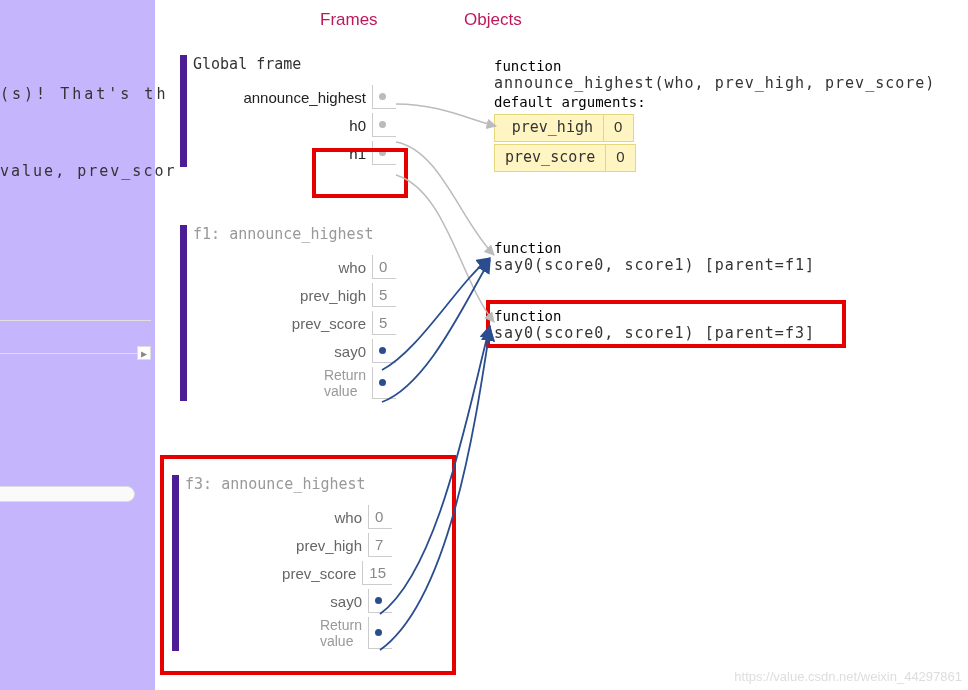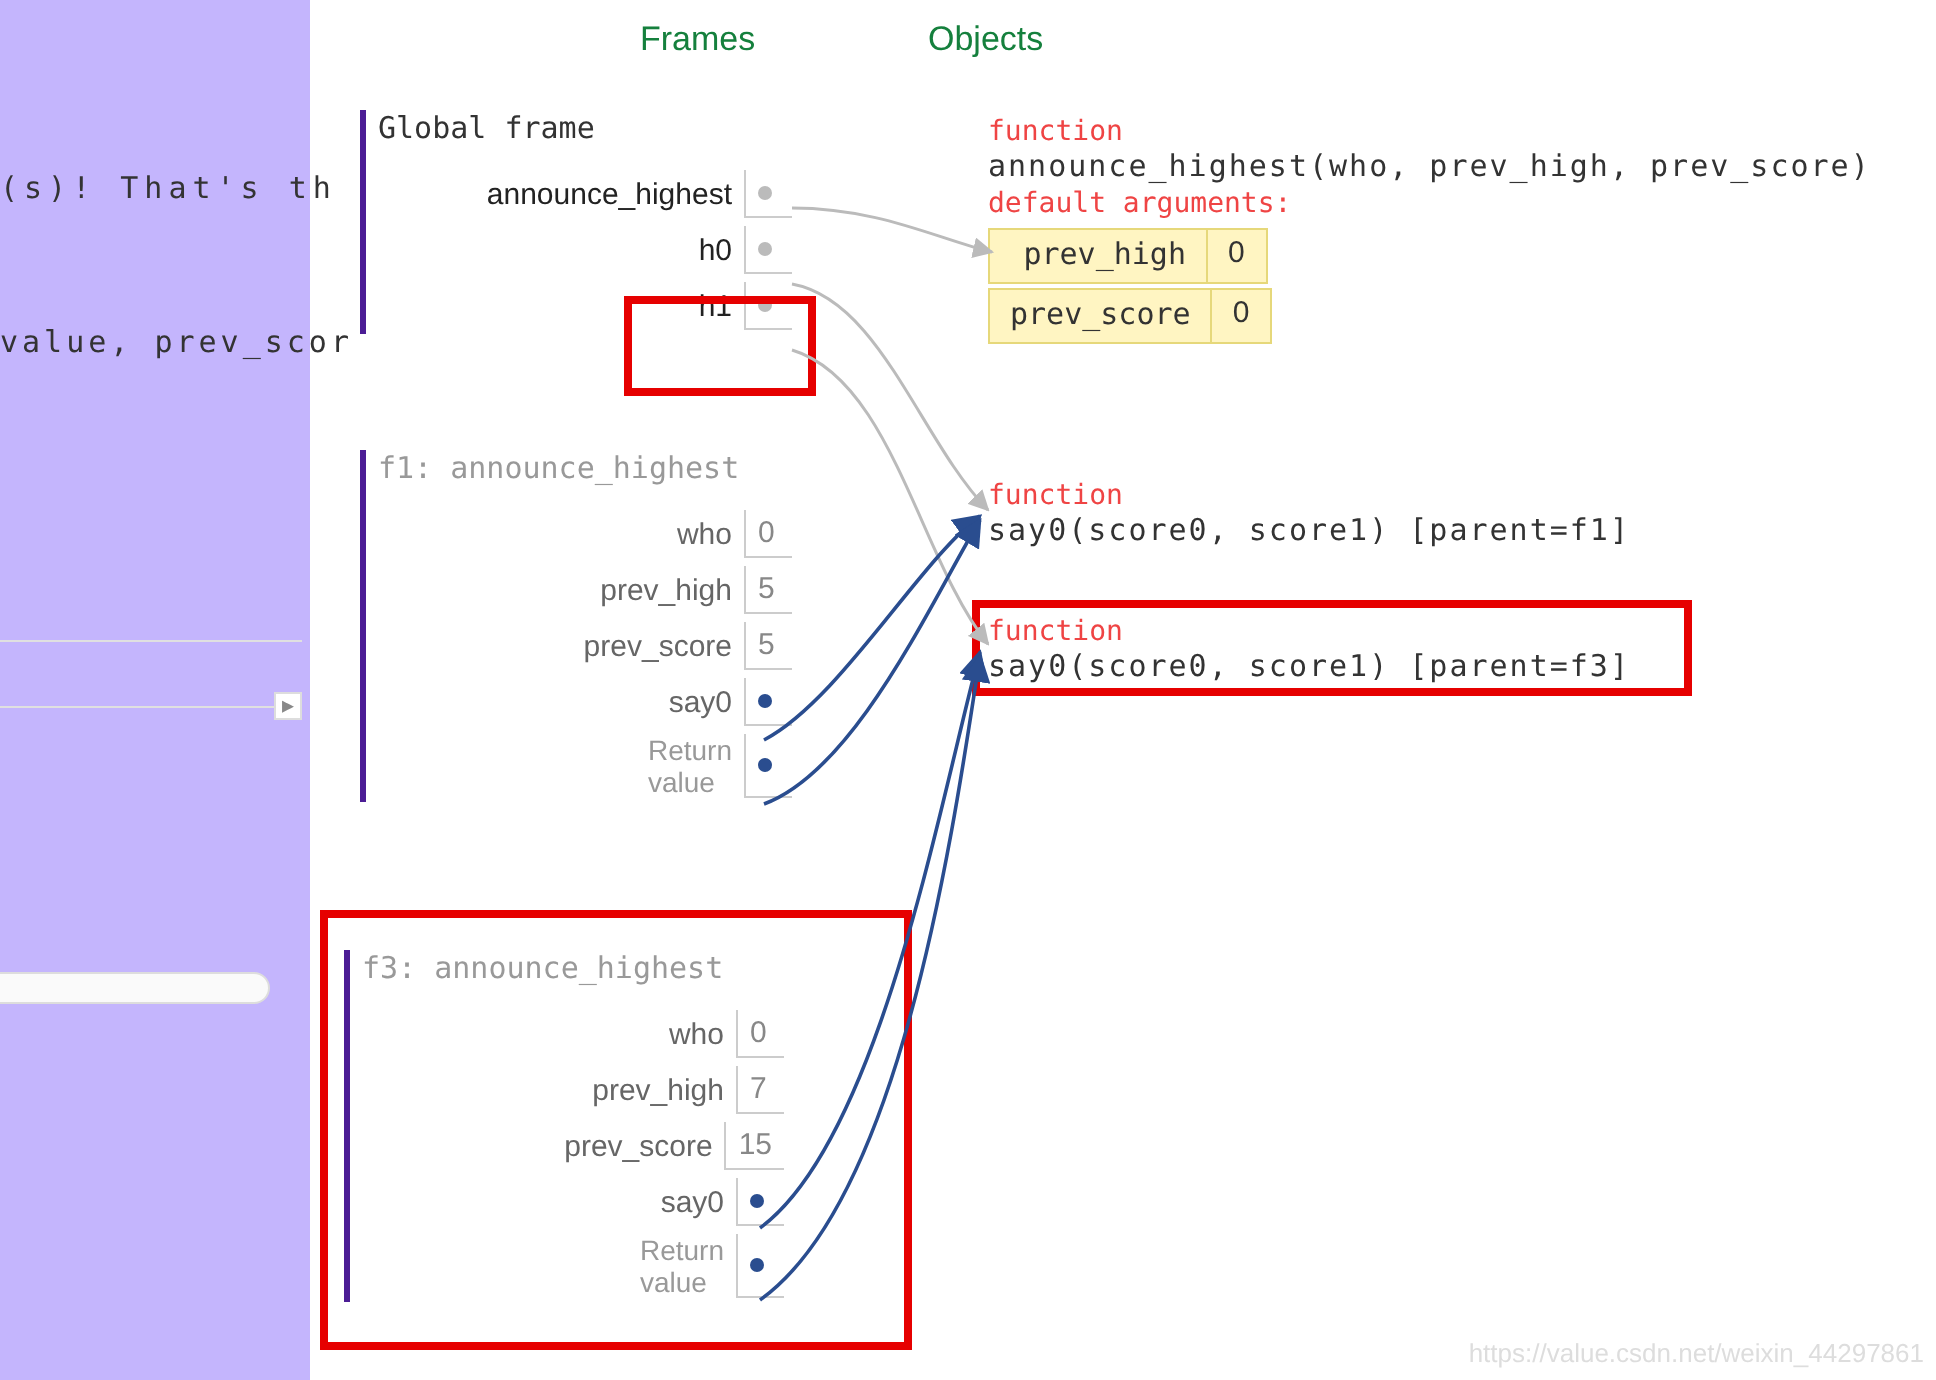--- a/index.html
+++ b/index.html
@@ -34,29 +34,29 @@
   }
   .left-fragment .pill {
     position: absolute; top: 486px; left: -40px; width: 175px; height: 16px;
     border: 1px solid #ddd; border-radius: 8px; background: #fafafa;
   }
 
   .headers {
     position: absolute;
     top: 10px;
     font-family: sans-serif;
-    color: #15803d;
+    color: #be185d;
     font-size: 17px;
   }
   .hdr-frames { left: 320px; }
   .hdr-objects { left: 464px; }
 
   .frame {
     position: absolute;
-    border-left: 3px solid #4c1d95;
+    border-left: 7px solid #4c1d95;
   }
   .frame-title {
     font-family: Consolas, monospace;
     color: #999;
     font-size: 15px;
     margin: 0 0 10px 6px;
     white-space: nowrap;
   }
   .frame-title .accent { color: #333; }
   .row {
@@ -109,21 +109,21 @@
   .f3-frame { left: 172px; top: 475px; width: 220px; }
 
   
   .redbox { position: absolute; border: 4px solid #e60000; }
   .red-h1 { left: 312px; top: 148px; width: 96px; height: 50px; }
   .red-fn3 { left: 486px; top: 300px; width: 360px; height: 48px; }
   .red-f3 { left: 160px; top: 455px; width: 296px; height: 220px; }
 
   
   .obj { position: absolute; font-family: Consolas, monospace; font-size: 15px; color: #333; }
-  .obj .kw { color: #ef4444; font-size: 14px; }
+  .obj .kw { color: #000000; font-size: 14px; }
   .obj .sig { letter-spacing: 1px; }
   .def-args {
     margin-top: 4px;
   }
   .def-arg-row {
     display: flex; align-items: stretch; height: 28px; margin-bottom: 2px;
   }
   .def-arg-row .k {
     background: #fff5c2; border: 1px solid #e6d87a;
     padding: 3px 10px; font-family: Consolas,monospace; color:#333; min-width: 110px; text-align:right;

